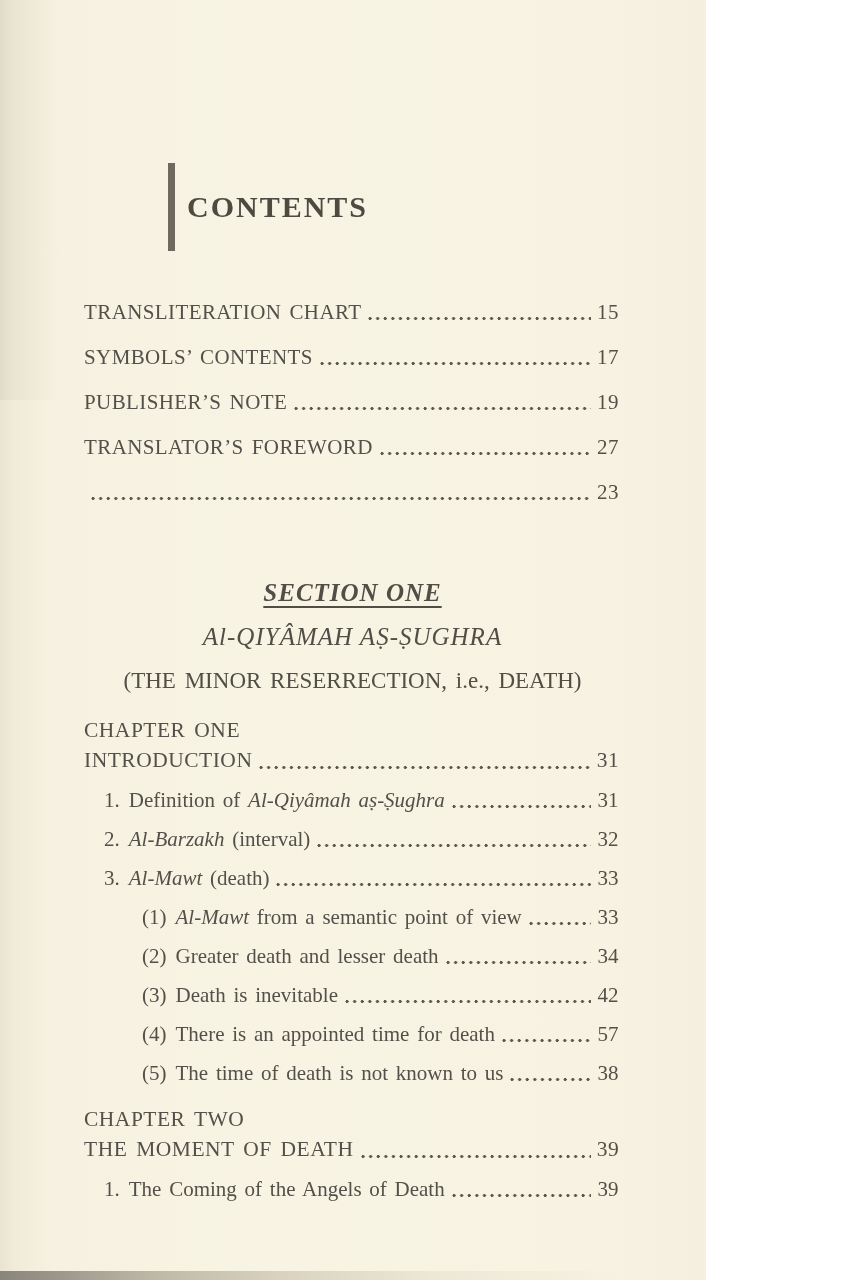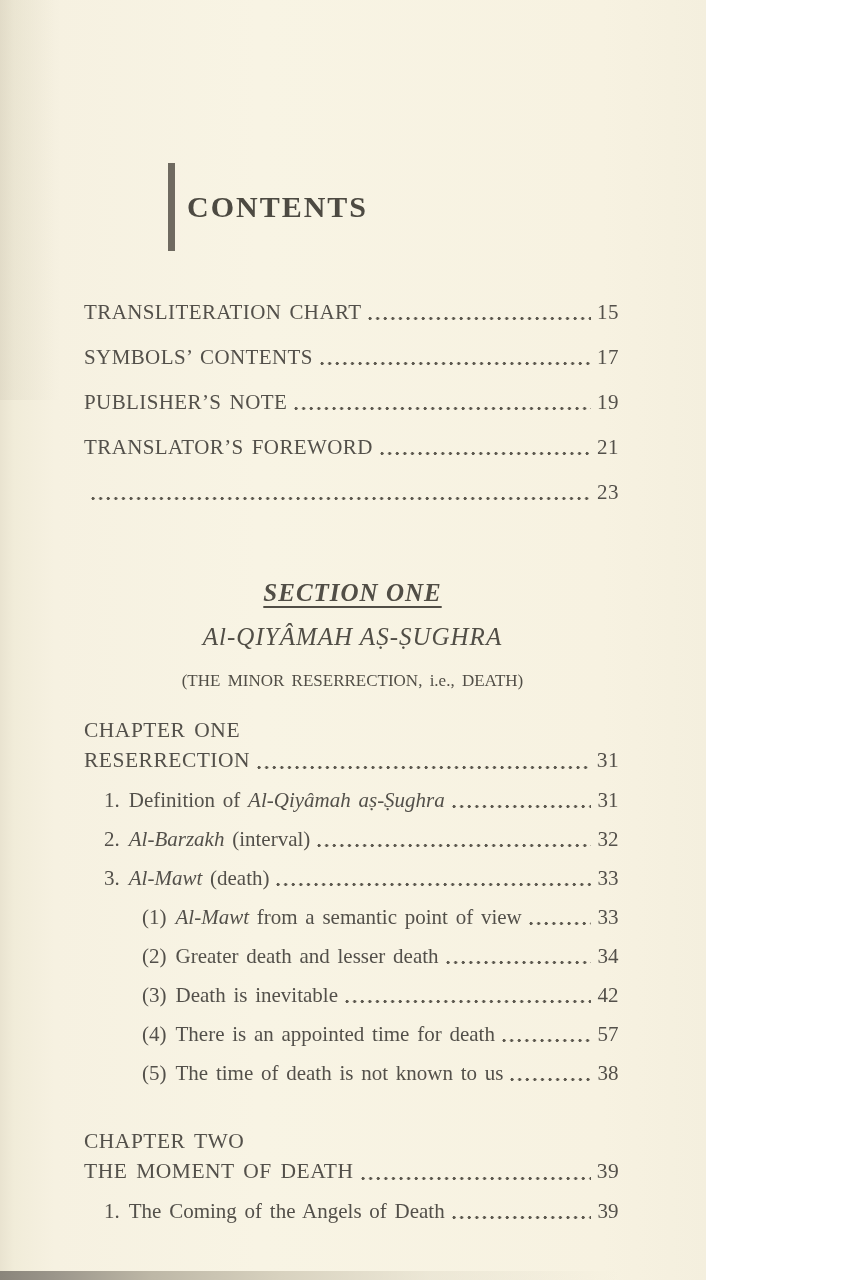--- a/index.html
+++ b/index.html
@@ -63,26 +63,26 @@
   }
   .section-line1{
     font-size:25px;font-style:italic;font-weight:bold;letter-spacing:1px;
     line-height:44px;
     text-decoration:underline;text-underline-offset:5px;text-decoration-thickness:1.5px;
   }
   .section-line2{
     font-size:25px;font-style:italic;letter-spacing:1px;line-height:44px;
   }
   .section-line3{
-    font-size:17px;line-height:44px;word-spacing:3px;
+    font-size:23px;line-height:44px;word-spacing:3px;
   }
 
   
   .chapter{margin-top:12px;}
-  .chapter + .chapter{margin-top:39px;}
+  .chapter + .chapter{margin-top:17px;}
   .chapter-name{
     font-size:21.5px;line-height:30px;letter-spacing:0.5px;word-spacing:3px;
   }
   .chapter-title-row{
     font-size:21.5px;line-height:30px;letter-spacing:0.5px;word-spacing:3px;
   }
   .chapter-entries{margin-top:12px;}
   .entry-row{margin-bottom:12px;line-height:27px;}
   .level-1{padding-left:20px;}
   .level-2{padding-left:58px;}
@@ -111,39 +111,39 @@
           <span class="page-num">17</span>
         </div>
         <div class="toc-row fm-row">
           <span class="entry-text"><span>PUBLISHER’S NOTE</span></span>
           <span class="dot-leader"></span>
           <span class="page-num">19</span>
         </div>
         <div class="toc-row fm-row">
           <span class="entry-text"><span>TRANSLATOR’S FOREWORD</span></span>
           <span class="dot-leader"></span>
-          <span class="page-num">21</span>
+          <span class="page-num">27</span>
         </div>
         <div class="toc-row fm-row">
           <span class="dot-leader"></span>
           <span class="page-num">23</span>
         </div>
       </div>
 
     <div class="section-head">
       <div class="section-line1">SECTION ONE</div>
       <div class="section-line2">Al-QIYÂMAH AṢ-ṢUGHRA</div>
       <div class="section-line3">(THE MINOR RESERRECTION, i.e., DEATH)</div>
     </div>
 
     <div id="chapters">
         <div class="chapter">
           <div class="chapter-name">CHAPTER ONE</div>
           <div class="toc-row chapter-title-row">
-            <span class="entry-text"><span>RESERRECTION</span></span>
+            <span class="entry-text"><span>INTRODUCTION</span></span>
             <span class="dot-leader"></span>
             <span class="page-num">31</span>
           </div>
           <div class="chapter-entries">
             <div class="toc-row entry-row level-1">
               <span class="entry-num">1.</span>
               <span class="entry-text"><span>Definition of </span><span class="it">Al-Qiyâmah aṣ-Ṣughra</span></span>
               <span class="dot-leader"></span>
               <span class="page-num">31</span>
             </div>

